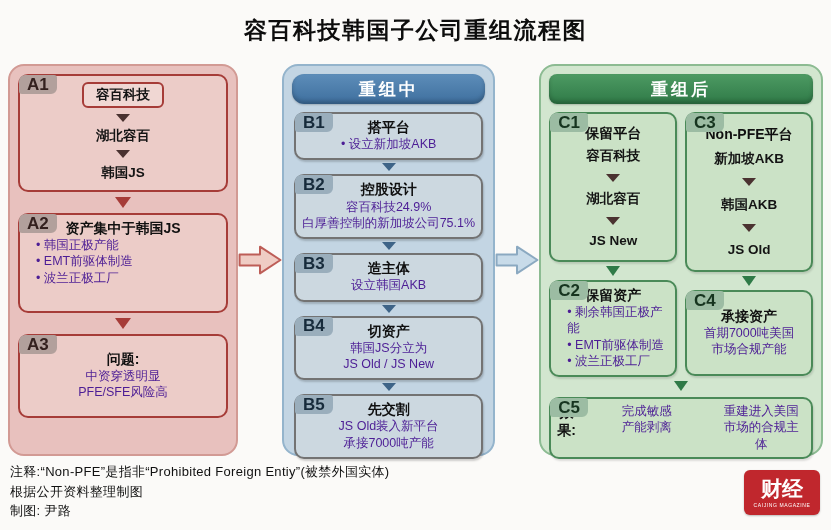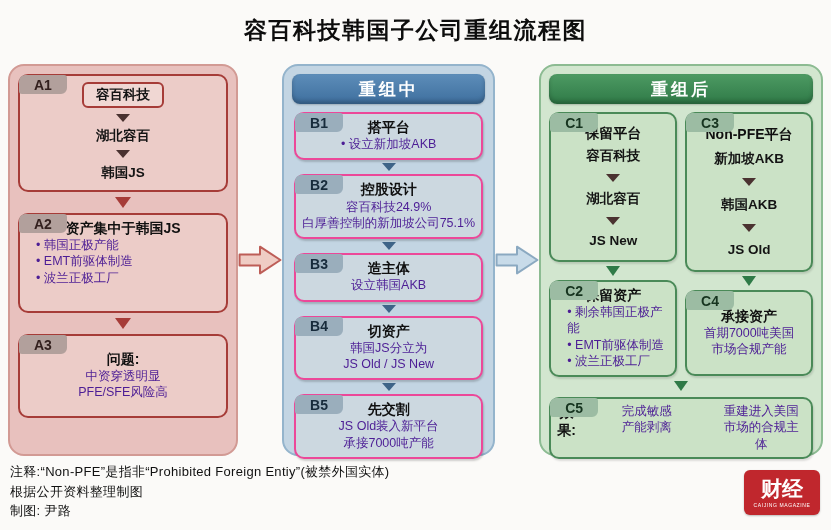--- a/index.html
+++ b/index.html
@@ -25,33 +25,33 @@
   .gap { flex:1; display:flex; align-items:center; justify-content:center; }
   .big-arrow { width:44px; height:34px; }
 
   .panel-header {
     height:30px; border-radius:8px; color:#fff; font-weight:bold; font-size:17px;
     display:flex; align-items:center; justify-content:center; letter-spacing:3px;
     margin-bottom:8px; box-shadow: inset 0 -3px 4px rgba(0,0,0,.22), 0 1px 2px rgba(0,0,0,.2);
     flex:0 0 30px;
   }
   .hdr-red   { background:linear-gradient(#c4524e,#a23430); }
-  .hdr-blue  { background:linear-gradient(#5d8db9,#3e6f9e); }
+  .hdr-blue  { background:linear-gradient(#5d8db9,#3e6f9e);border-radius:12px; }
   .hdr-green { background:linear-gradient(#4d9a63,#2f7a47); }
 
   .box {
     position:relative; border-radius:10px; padding:4px 6px 6px; text-align:center;
   }
   .box-red   { border:2px solid #a63c38; background:#ecccc8; }
-  .box-blue  { border:2px solid #ec4899; background:#ccd8e0; box-shadow:1px 2px 2px rgba(0,0,0,.18); }
+  .box-blue  { border:2px solid #737373; background:#ccd8e0; box-shadow:1px 2px 2px rgba(0,0,0,.18); }
   .box-green { border:2px solid #4a8a58; background:#cbe2c6; box-shadow:1px 2px 2px rgba(0,0,0,.12); }
 
   .badge {
-    position:absolute; top:-1px; left:-1px; min-width:22px; height:19px; padding:0 15px;
-    border-radius:6px 3px 6px 3px; font-size:14px; font-weight:bold;
+    position:absolute; top:-1px; left:-1px; min-width:22px; height:19px; padding:0 8px;
+    border-radius:6px 3px 6px 3px; font-size:17px; font-weight:bold;
     display:flex; align-items:center; justify-content:center;
   }
   .badge-a { background:#b2a09c; color:#33201e; }
   .badge-b { background:#9aaebc; color:#172b3b; }
   .badge-c { background:#9cbca3; color:#16341f; }
 
   .box-title { font-weight:bold; font-size:14px; line-height:1.3; color:#101010; }
   .box-line  { font-size:12.5px; line-height:1.3; color:#4c1d95; }
   .bullet-line::before { content:"• "; }
   .bullets { text-align:left; padding-left:10px; }

